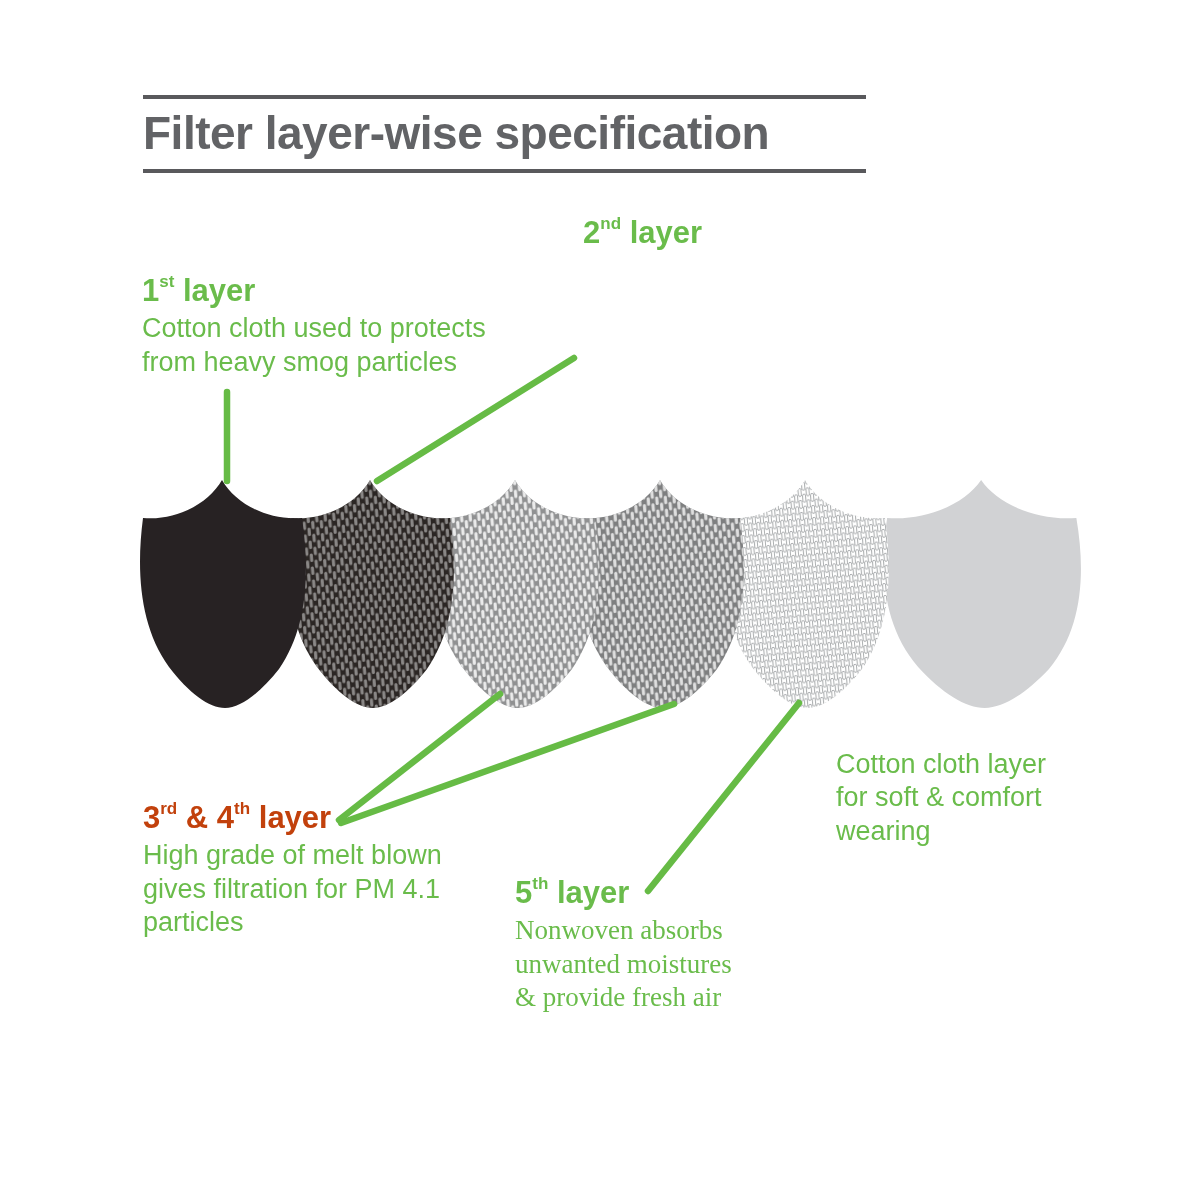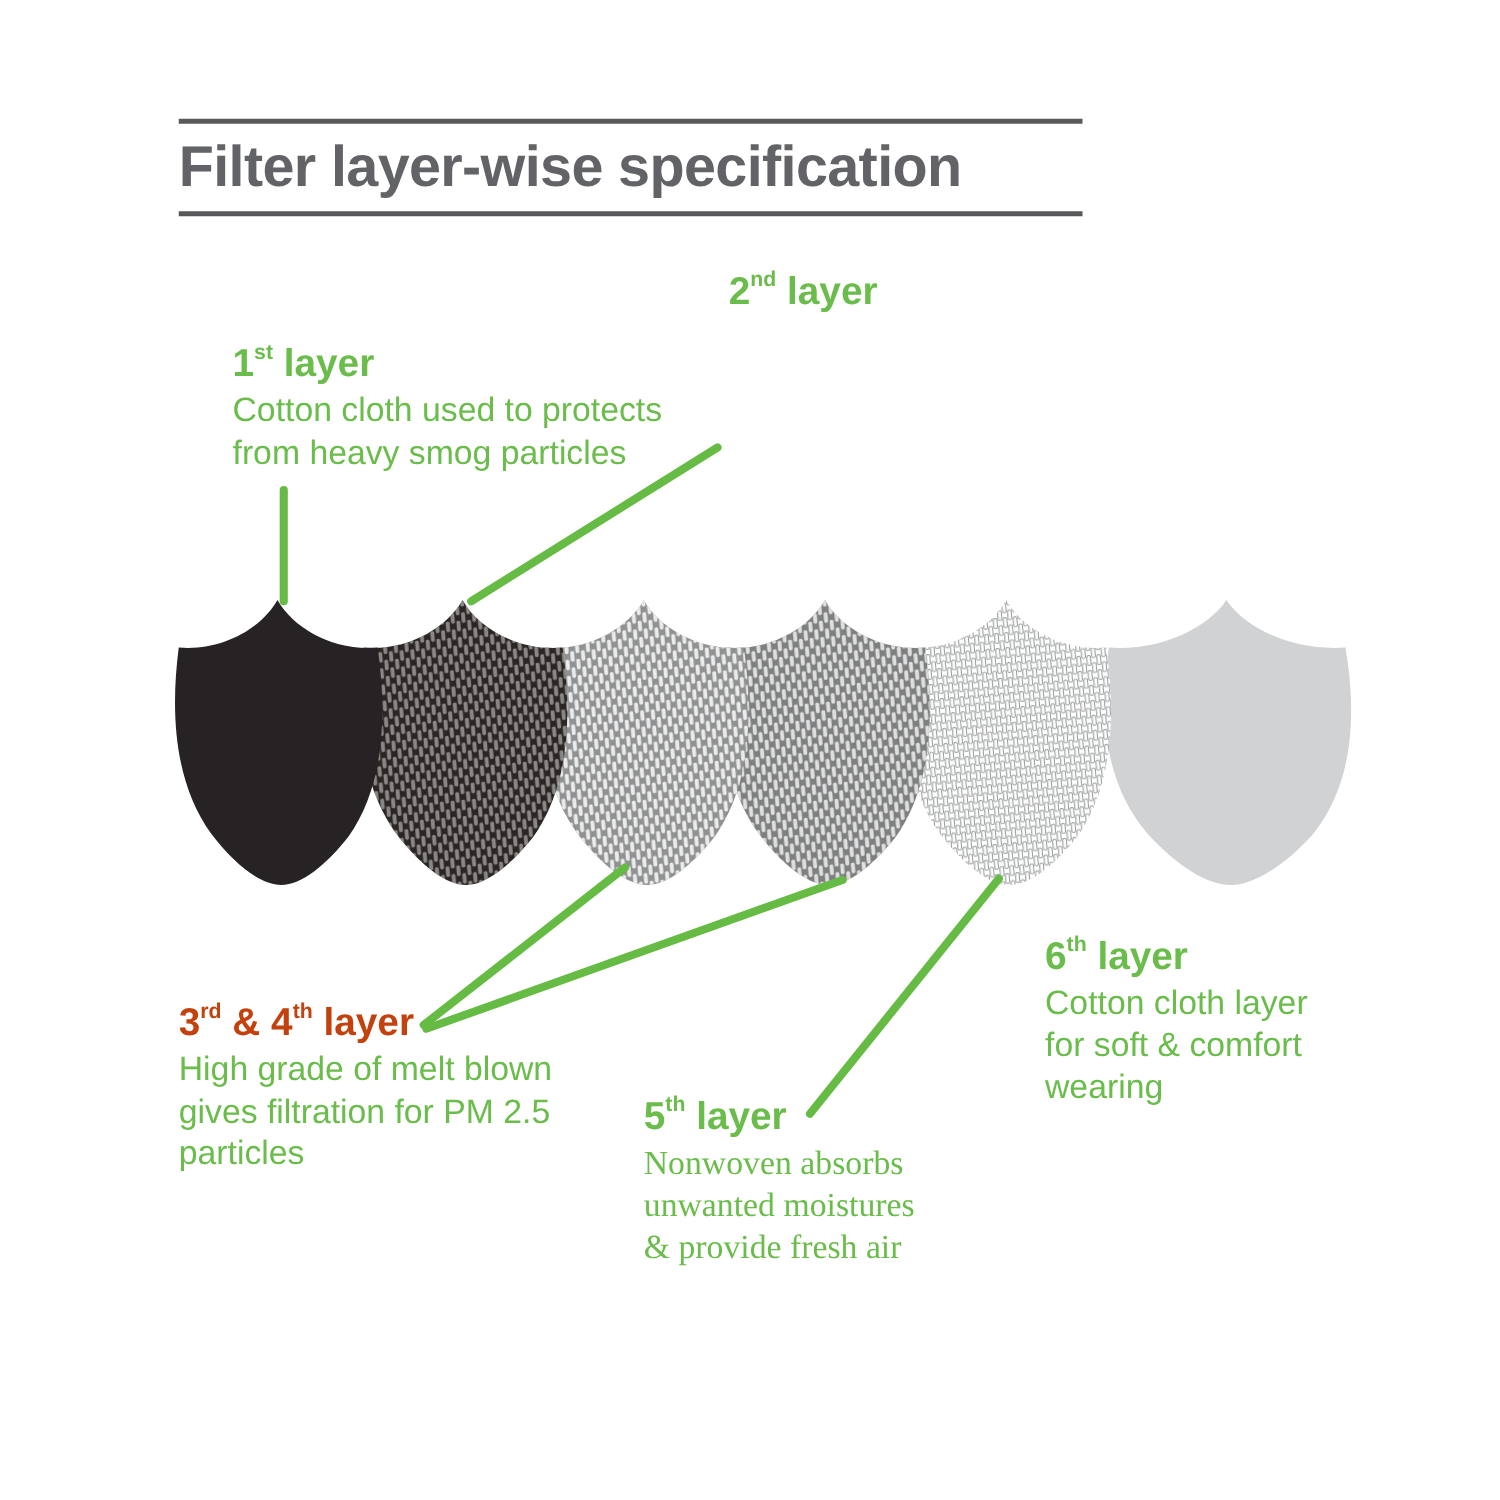--- a/index.html
+++ b/index.html
@@ -100,44 +100,43 @@
 
     <g stroke-width="6.5" stroke-linecap="round">
       <line x1="227" y1="392" x2="227" y2="481" stroke="#66bb45"></line>
       <line x1="574" y1="358" x2="377" y2="481" stroke="#66bb45"></line>
       <line x1="339" y1="820" x2="500" y2="694" stroke="#66bb45"></line>
       <line x1="341" y1="823" x2="674" y2="704" stroke="#66bb45"></line>
       <line x1="648" y1="891" x2="799" y2="703" stroke="#66bb45"></line>
     </g>
   </svg>
 
-  <div class="label" style="left:142px;top:274px;margin-left:44px;">
+  <div class="label" style="left:142px;top:274px;">
     <h2 class="lh" style="color: rgb(106, 188, 75);"><span>1</span><span class="sup">st</span><span> layer</span></h2>
     <p class="ld" style="color: rgb(106, 188, 75);">Cotton cloth used to protects
 from heavy smog particles</p>
   </div>
 
   <div class="label" style="left:583px;top:216px;">
     <h2 class="lh" style="color: rgb(106, 188, 75);"><span>2</span><span class="sup">nd</span><span> layer</span></h2>
   </div>
 
   <div class="label" style="left:143px;top:801px;">
     <h2 class="lh" style="color: #c2410c;"><span>3</span><span class="sup">rd</span><span> &amp; 4</span><span class="sup">th</span><span> layer</span></h2>
     <p class="ld" style="color: rgb(106, 188, 75);">High grade of melt blown
-gives filtration for PM 2.5
+gives filtration for PM 4.1
 particles</p>
   </div>
 
   <div class="label" style="left:515px;top:876px;">
     <h2 class="lh" style="color: rgb(106, 188, 75);"><span>5</span><span class="sup">th</span><span> layer</span></h2>
     <p class="ld" style="color: rgb(106, 188, 75); font-family: Liberation Serif, serif;">Nonwoven absorbs
 unwanted moistures
 &amp; provide fresh air</p>
   </div>
 
   <div class="label" style="left:836px;top:748px;">
-    <h2 class="lh" style="color: rgb(106, 188, 75);"><span>6</span><span class="sup">th</span><span> layer</span></h2>
     <p class="ld" style="color: rgb(106, 188, 75);">Cotton cloth layer
 for soft &amp; comfort
 wearing</p>
   </div>
 
 </div>
 
 </body></html>

